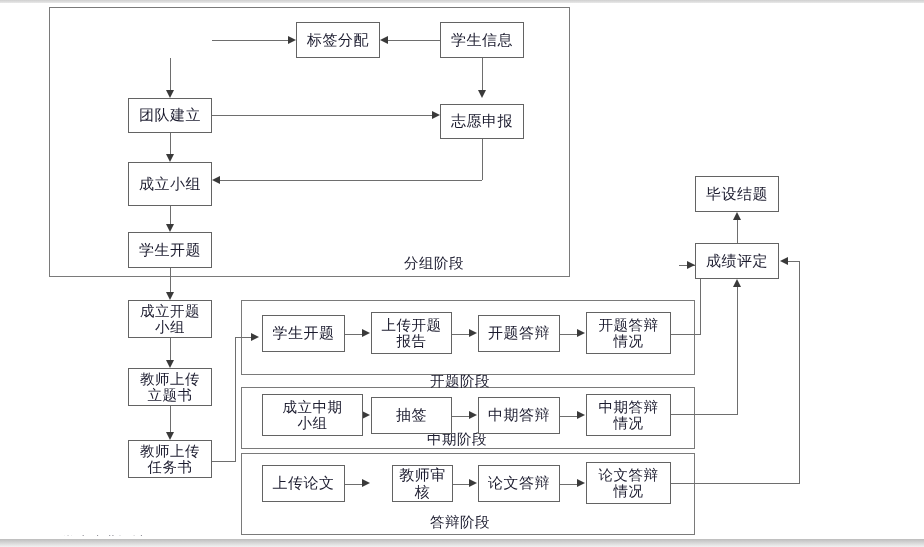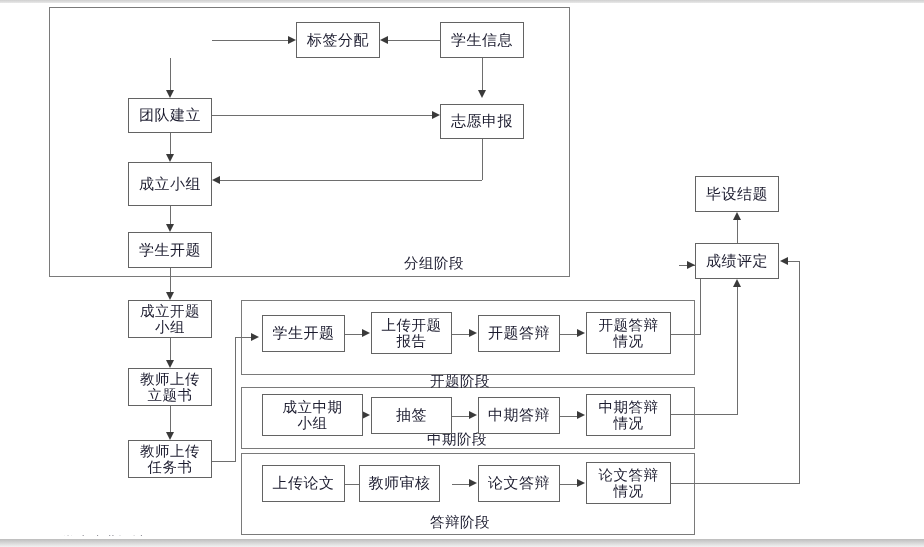--- a/index.html
+++ b/index.html
@@ -237,21 +237,21 @@
   <div class="hline" style="left:671px; top:414px; width:67px;"></div>
   <div class="vline" style="left:736.5px; top:287px; height:128px;"></div>
   <div class="arrow up" style="left:732.5px; top:279px;"></div>
 
   <div class="group-box" style="left:241px; top:453px; width:454px; height:82px;"></div>
   <div class="group-label" style="left:430px; top:513px;">答辩阶段</div>
 
   <div class="node" style="left:262px; top:465px; width:83px; height:37px;">
     <span>上传论文</span>
   </div>
-  <div class="node" style="left:359px; top:465px; width:81px; height:37px;justify-content:center;">
+  <div class="node" style="left:392px; top:465px; width:61px; height:37px;justify-content:center;">
     <span>教师审核</span>
   </div>
   <div class="node" style="left:478px; top:465px; width:82px; height:37px;">
     <span>论文答辩</span>
   </div>
   <div class="node two-line" style="left:586px; top:462px; width:85px; height:42px;">
     <span style="white-space:pre-line;">论文答辩
 情况</span>
   </div>
 

